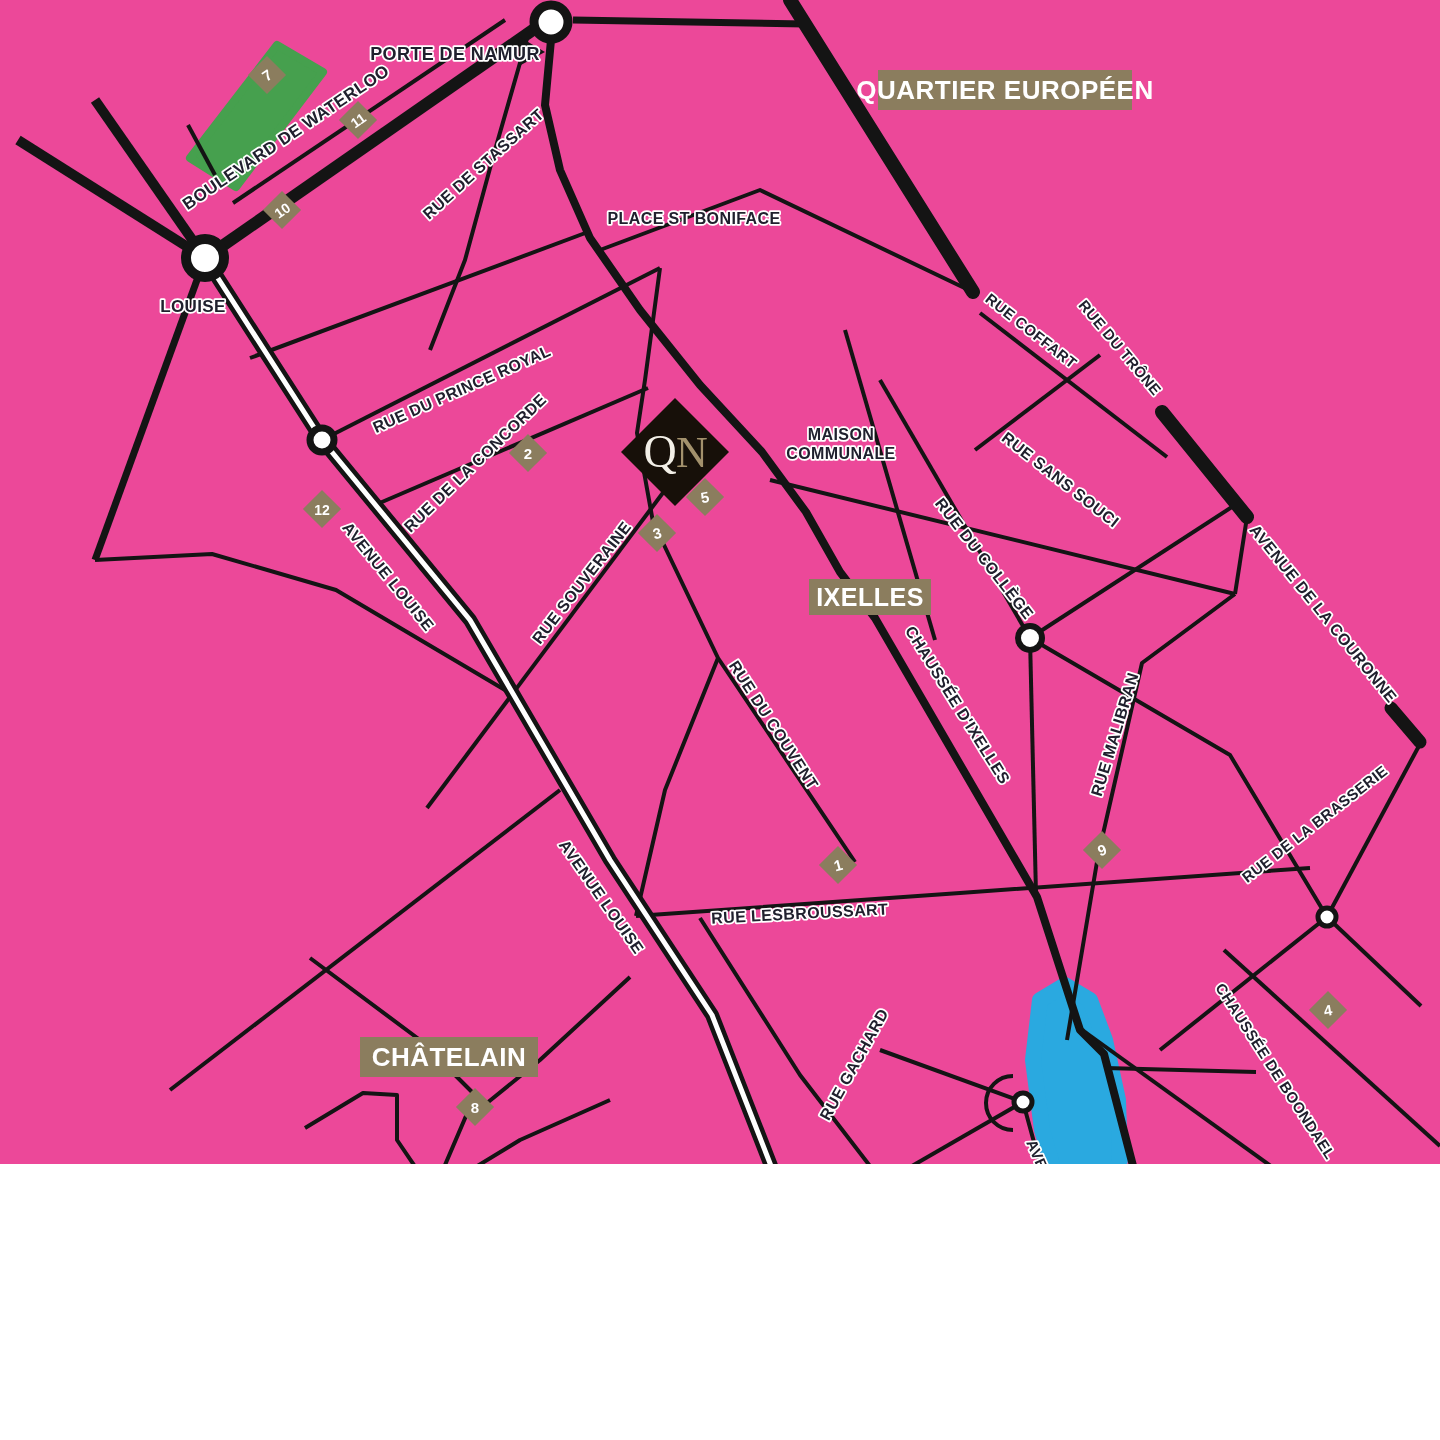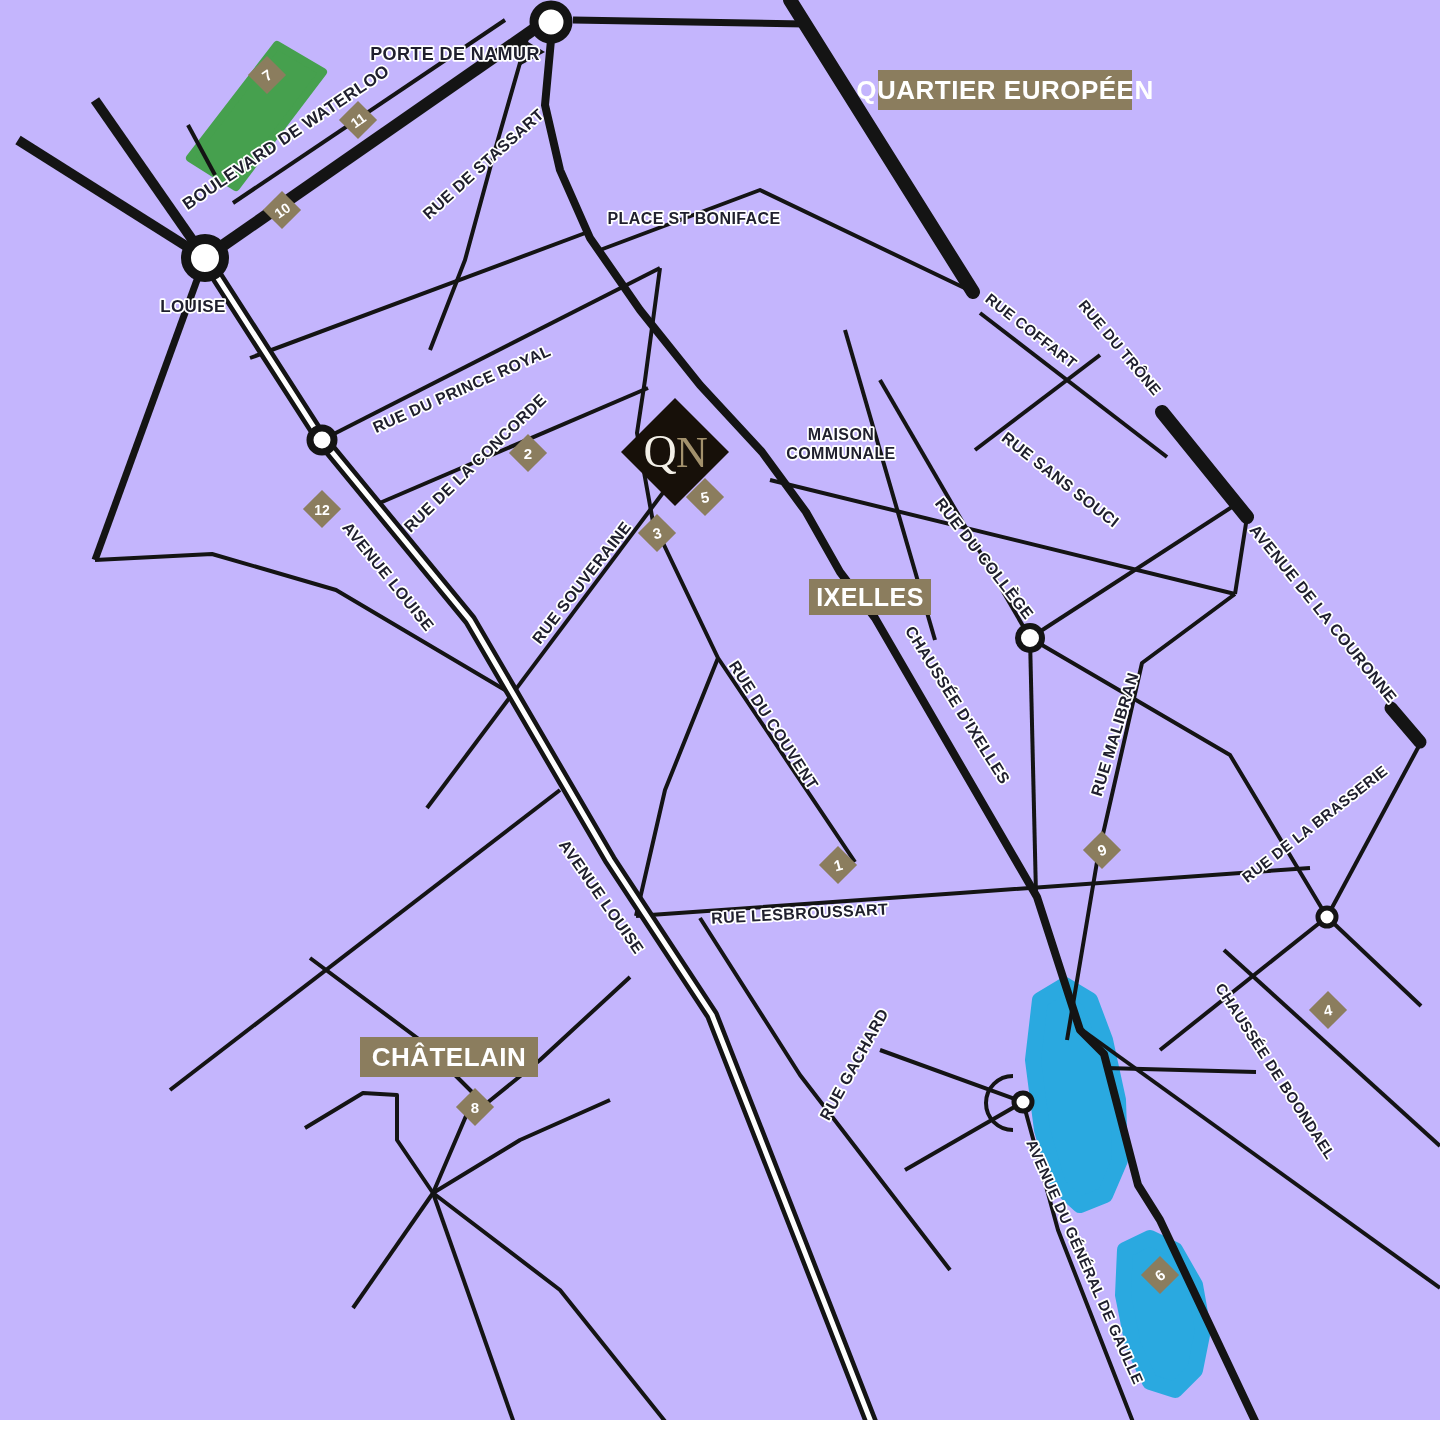--- a/index.html
+++ b/index.html
@@ -1,16 +1,16 @@
 <!DOCTYPE html>
 <html><head>
 <meta charset="utf-8">
 <style>
   html,body{margin:0;padding:0;background:#ffffff;}
-  #stage{position:relative;width:1440px;height:1420px;background:#c4b5fd;overflow:hidden;
+  #stage{position:relative;width:1440px;height:1164px;background:#ec4899;overflow:hidden;
          font-family:"Liberation Sans",sans-serif;}
   svg{display:block;}
   .street-label{font-family:"Liberation Sans",sans-serif;font-weight:bold;fill:#20202e;
                 letter-spacing:.4px;paint-order:stroke;stroke:#ffffff;stroke-width:3.5px;
                 stroke-linejoin:round;text-anchor:middle;}
   .badge-text{font-family:"Liberation Sans",sans-serif;font-weight:bold;fill:#ffffff;
               letter-spacing:.5px;text-anchor:middle;}
   .marker-text{font-family:"Liberation Sans",sans-serif;font-weight:bold;fill:#ffffff;
                text-anchor:middle;}
   .qn-q{font-family:"Liberation Serif",serif;fill:#f2efe7;}

